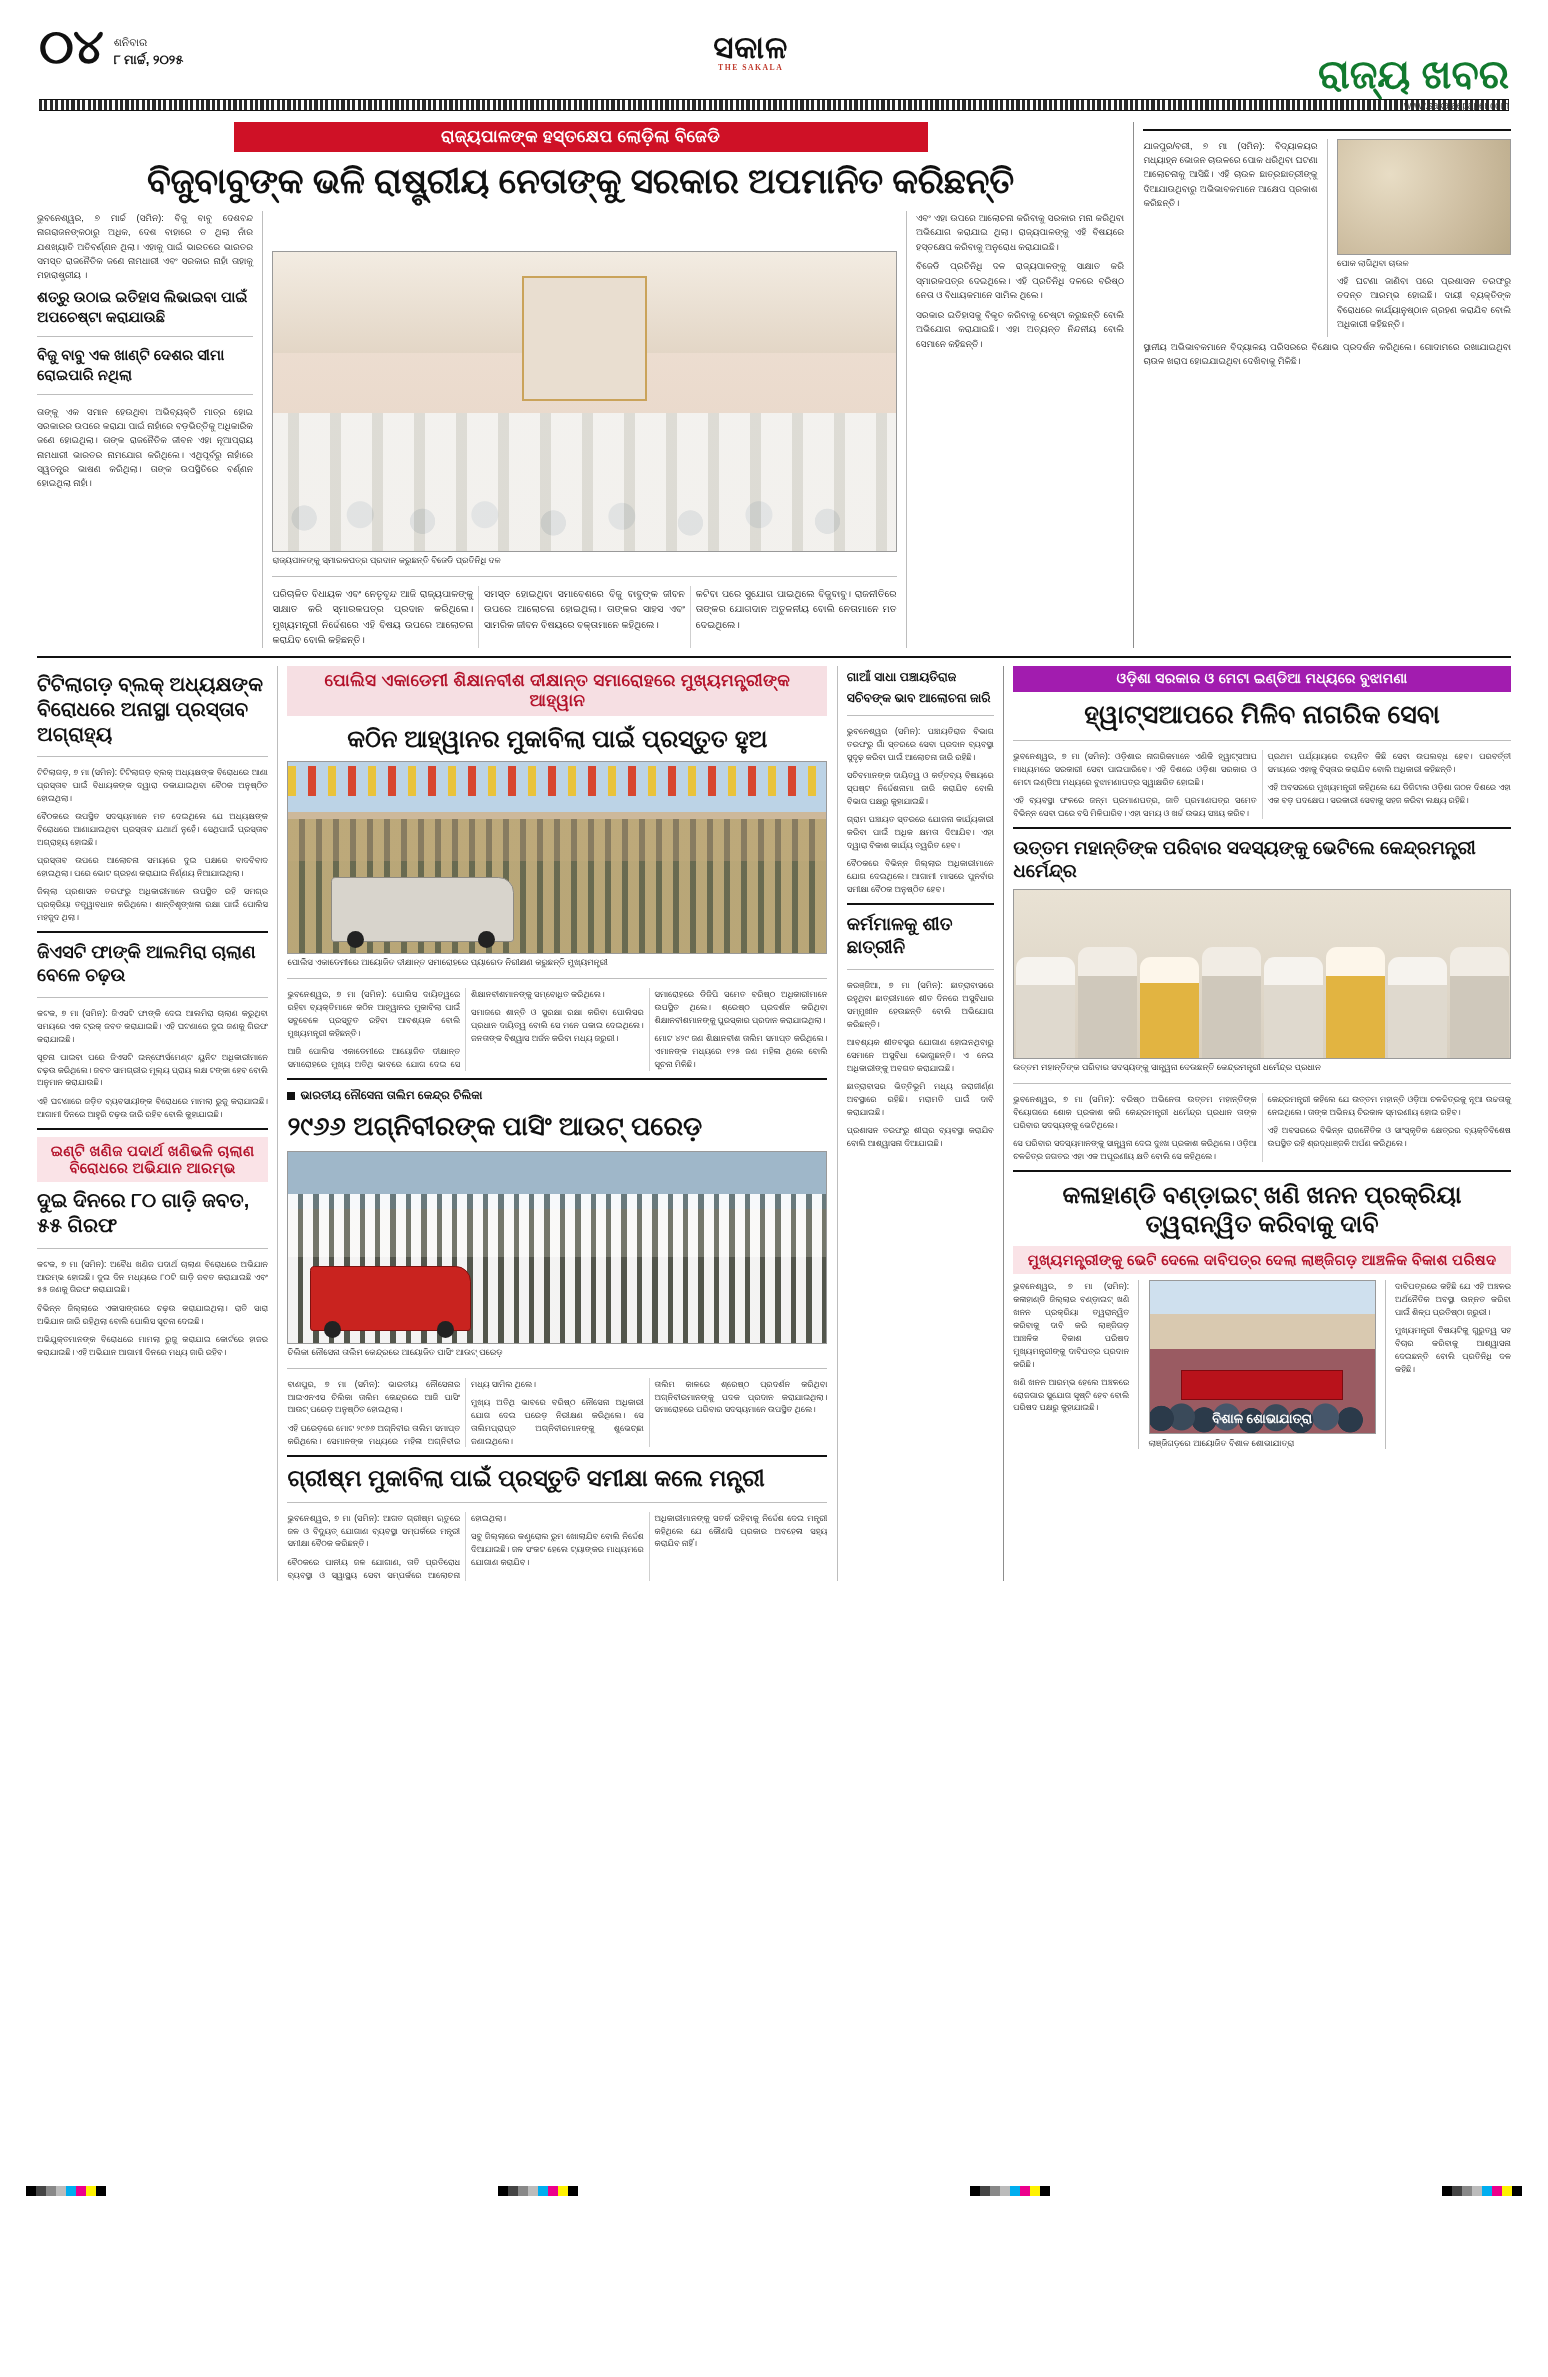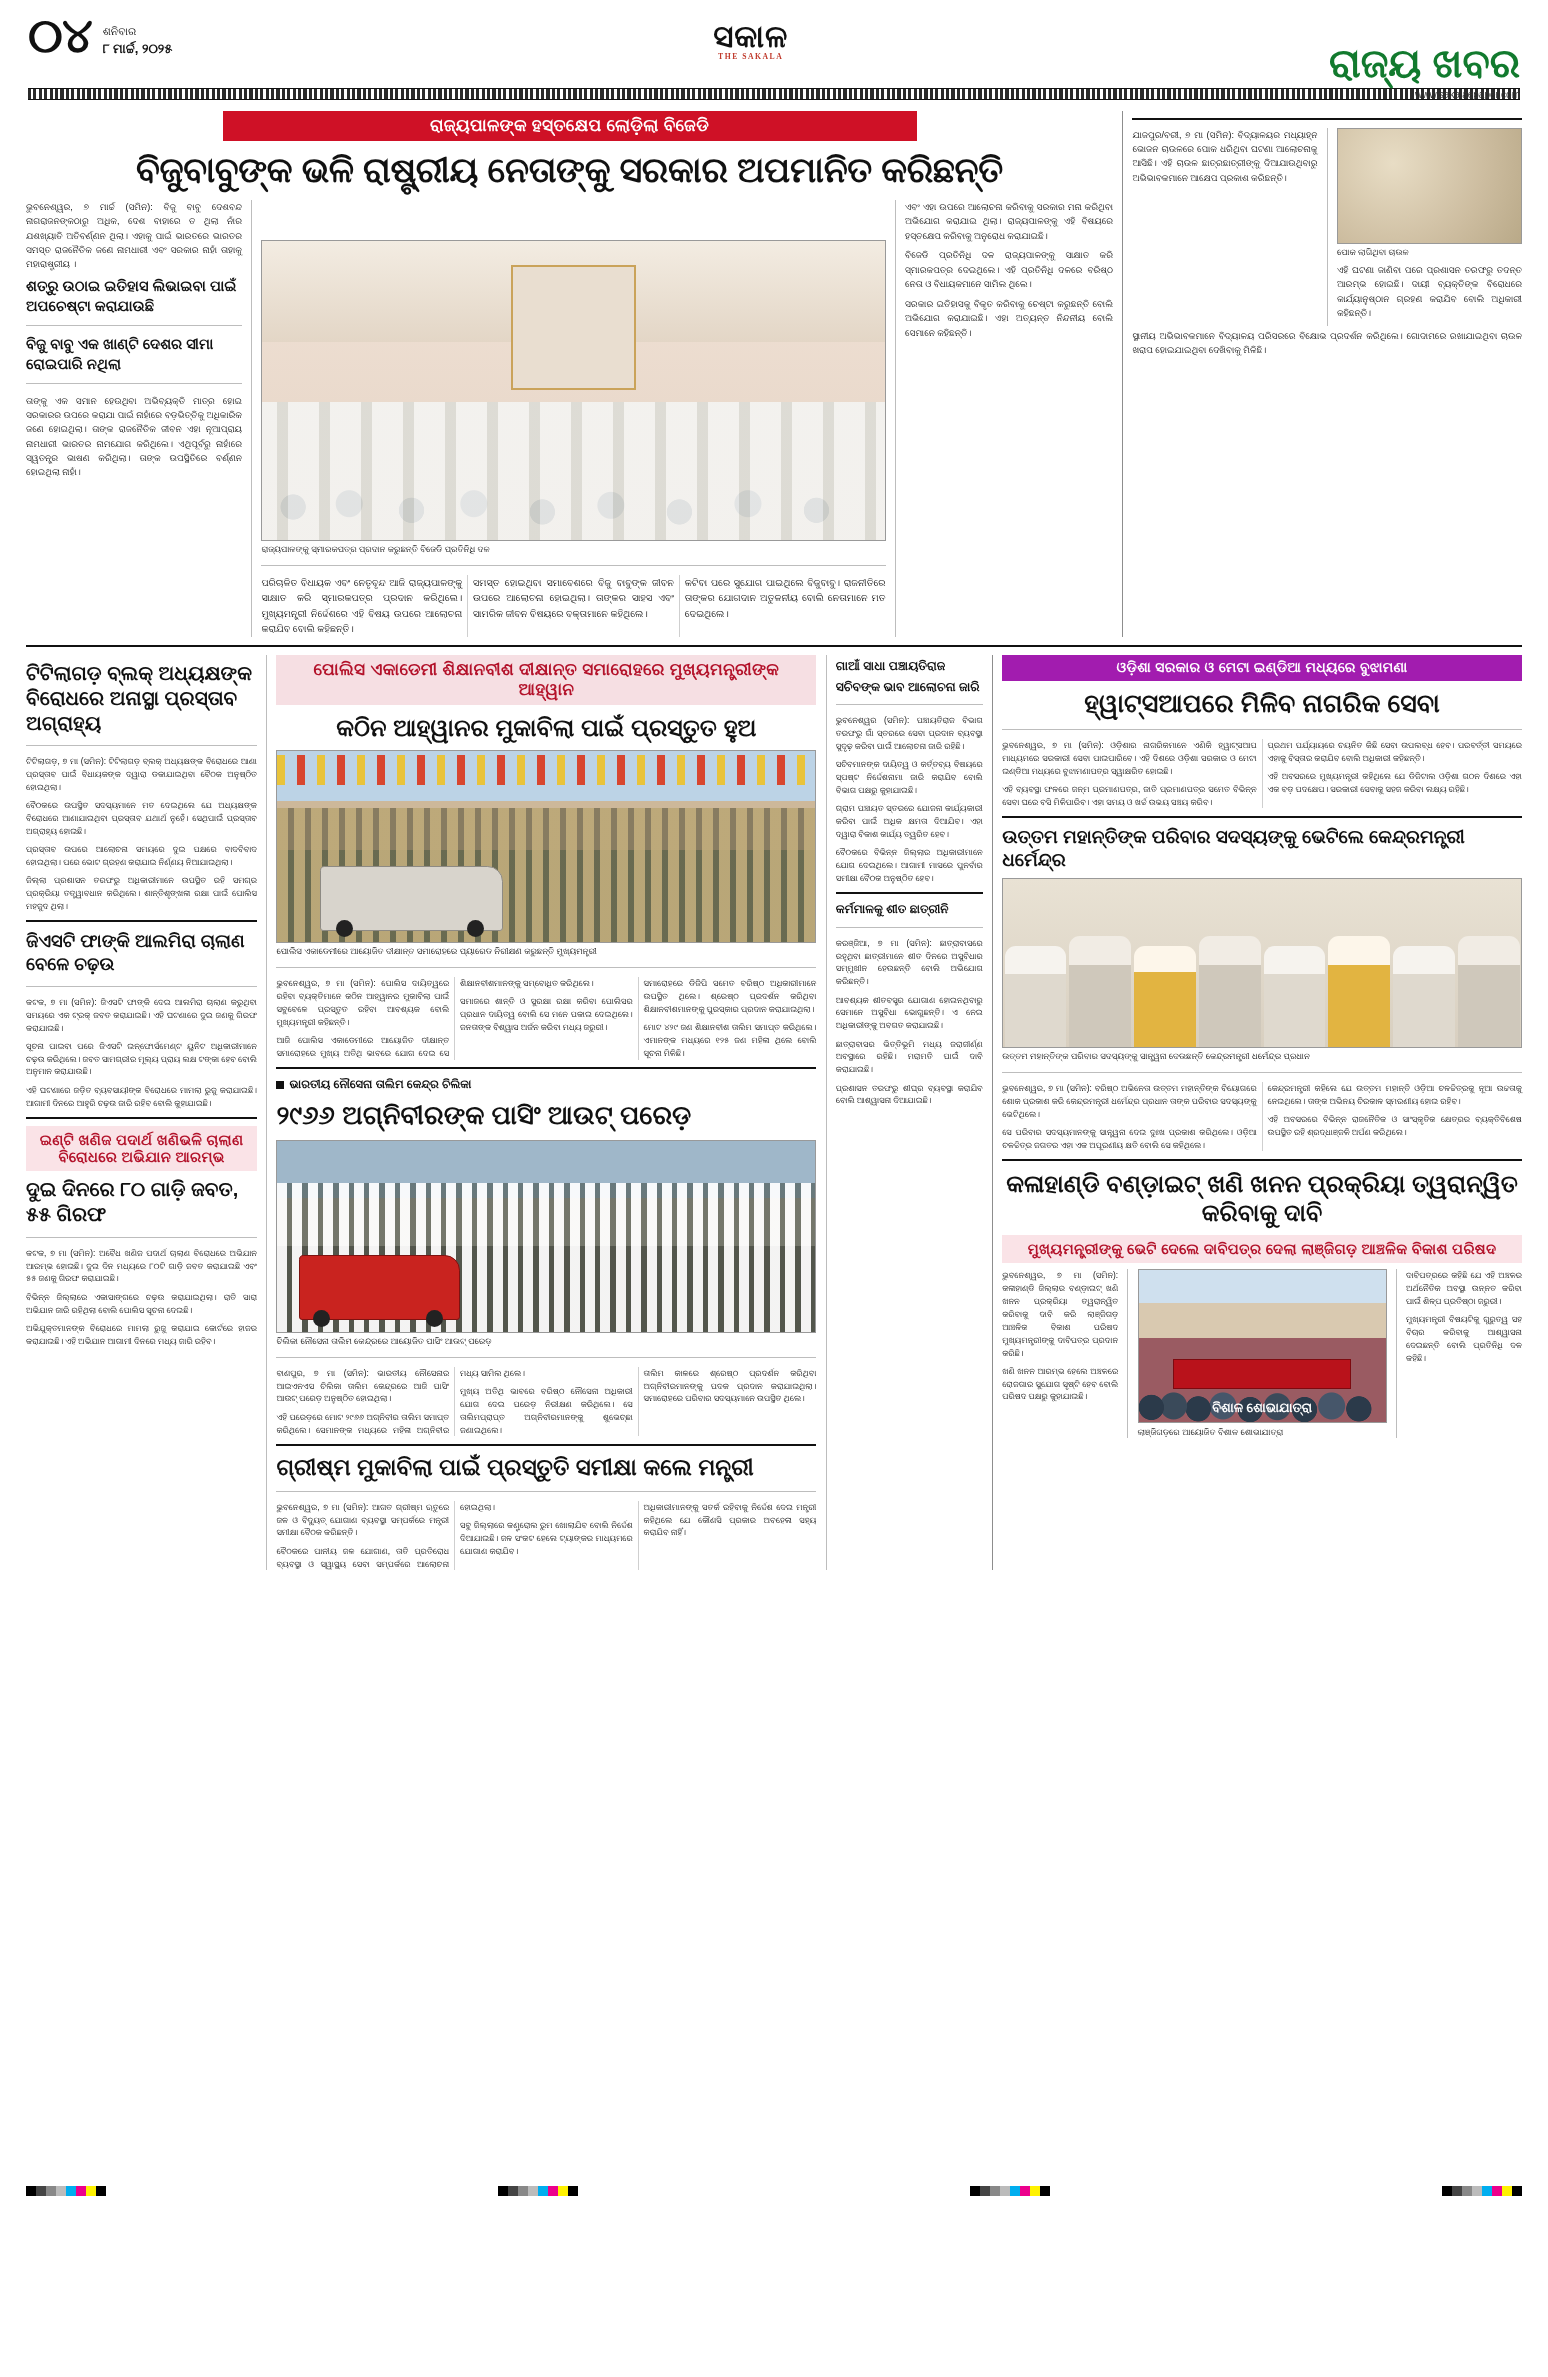--- a/index.html
+++ b/index.html
@@ -6,21 +6,21 @@
   html, body { margin:0; padding:0; }
   body {
     width: 1548px;
     height: 2377px;
     background: #ffffff;
     font-family: "Liberation Sans", sans-serif;
     color: #111;
     position: relative;
     overflow: hidden;
   }
-  .page { position: relative; width: 1548px; height: 2204px; padding: 0; }
+  .page { position: relative; width: 1548px; height: 2204px; padding: 11px; }
 
   
   .masthead { position: relative; height: 83px; padding: 14px 28px 0 28px; display:flex; align-items:flex-start; }
   .pageno-block { display:flex; align-items:flex-start; gap:10.8px; }
   .pageno {
     font-size: 48px; font-weight: bold; line-height: 0.9; letter-spacing: -0.8px;
     font-family: "Liberation Serif", serif;
   }
   .dateblock { font-size: 11.6px; line-height: 1.5; padding-top: 9.3px; }
   .dateblock .d1 { font-size: 10.8px; }
@@ -327,21 +327,21 @@
         <div class="headline-5" style="font-size:12.3px;">ଗାଆଁ ସାଧା ପଞ୍ଚାୟତିରାଜ</div>
         <div class="headline-5" style="font-size:12.3px;">ସଚିବଙ୍କ ଭାବ ଆଲୋଚନା ଜାରି</div>
         <div class="hrule"></div>
         <div class="body tiny">
           <p>ଭୁବନେଶ୍ୱର (ସମିନ): ପଞ୍ଚାୟତିରାଜ ବିଭାଗ ତରଫରୁ ଗାଁ ସ୍ତରରେ ସେବା ପ୍ରଦାନ ବ୍ୟବସ୍ଥା ସୁଦୃଢ଼ କରିବା ପାଇଁ ଆଲୋଚନା ଜାରି ରହିଛି।</p>
           <p>ସଚିବମାନଙ୍କ ଦାୟିତ୍ୱ ଓ କର୍ତ୍ତବ୍ୟ ବିଷୟରେ ସ୍ପଷ୍ଟ ନିର୍ଦ୍ଦେଶନାମା ଜାରି କରାଯିବ ବୋଲି ବିଭାଗ ପକ୍ଷରୁ କୁହାଯାଇଛି।</p>
           <p>ଗ୍ରାମ ପଞ୍ଚାୟତ ସ୍ତରରେ ଯୋଜନା କାର୍ଯ୍ୟକାରୀ କରିବା ପାଇଁ ଅଧିକ କ୍ଷମତା ଦିଆଯିବ। ଏହା ଦ୍ୱାରା ବିକାଶ କାର୍ଯ୍ୟ ତ୍ୱରିତ ହେବ।</p>
           <p>ବୈଠକରେ ବିଭିନ୍ନ ଜିଲ୍ଲାର ଅଧିକାରୀମାନେ ଯୋଗ ଦେଇଥିଲେ। ଆଗାମୀ ମାସରେ ପୁନର୍ବାର ସମୀକ୍ଷା ବୈଠକ ଅନୁଷ୍ଠିତ ହେବ।</p>
         </div>
         <div class="thickrule" style="height:1.5px;"></div>
-        <div class="headline-5" style="font-size:12px;">କର୍ମମାଳକୁ ଶୀତ ଛାତ୍ରୀନି</div>
+        <div class="headline-5" style="font-size:18px;">କର୍ମମାଳକୁ ଶୀତ ଛାତ୍ରୀନି</div>
         <div class="hrule"></div>
         <div class="body tiny">
           <p>କରଞ୍ଜିଆ, ୭ ମା (ସମିନ): ଛାତ୍ରାବାସରେ ରହୁଥିବା ଛାତ୍ରୀମାନେ ଶୀତ ଦିନରେ ଅସୁବିଧାର ସମ୍ମୁଖୀନ ହେଉଛନ୍ତି ବୋଲି ଅଭିଯୋଗ କରିଛନ୍ତି।</p>
           <p>ଆବଶ୍ୟକ ଶୀତବସ୍ତ୍ର ଯୋଗାଣ ହୋଇନଥିବାରୁ ସେମାନେ ଅସୁବିଧା ଭୋଗୁଛନ୍ତି। ଏ ନେଇ ଅଧିକାରୀଙ୍କୁ ଅବଗତ କରାଯାଇଛି।</p>
           <p>ଛାତ୍ରାବାସର ଭିତ୍ତିଭୂମି ମଧ୍ୟ ଜରାଜୀର୍ଣ୍ଣ ଅବସ୍ଥାରେ ରହିଛି। ମରାମତି ପାଇଁ ଦାବି କରାଯାଇଛି।</p>
           <p>ପ୍ରଶାସନ ତରଫରୁ ଶୀଘ୍ର ବ୍ୟବସ୍ଥା କରାଯିବ ବୋଲି ଆଶ୍ୱାସନା ଦିଆଯାଇଛି।</p>
         </div>
       </div>
 
       <div class="vrule" style="background:#8d8d8d;"></div>

